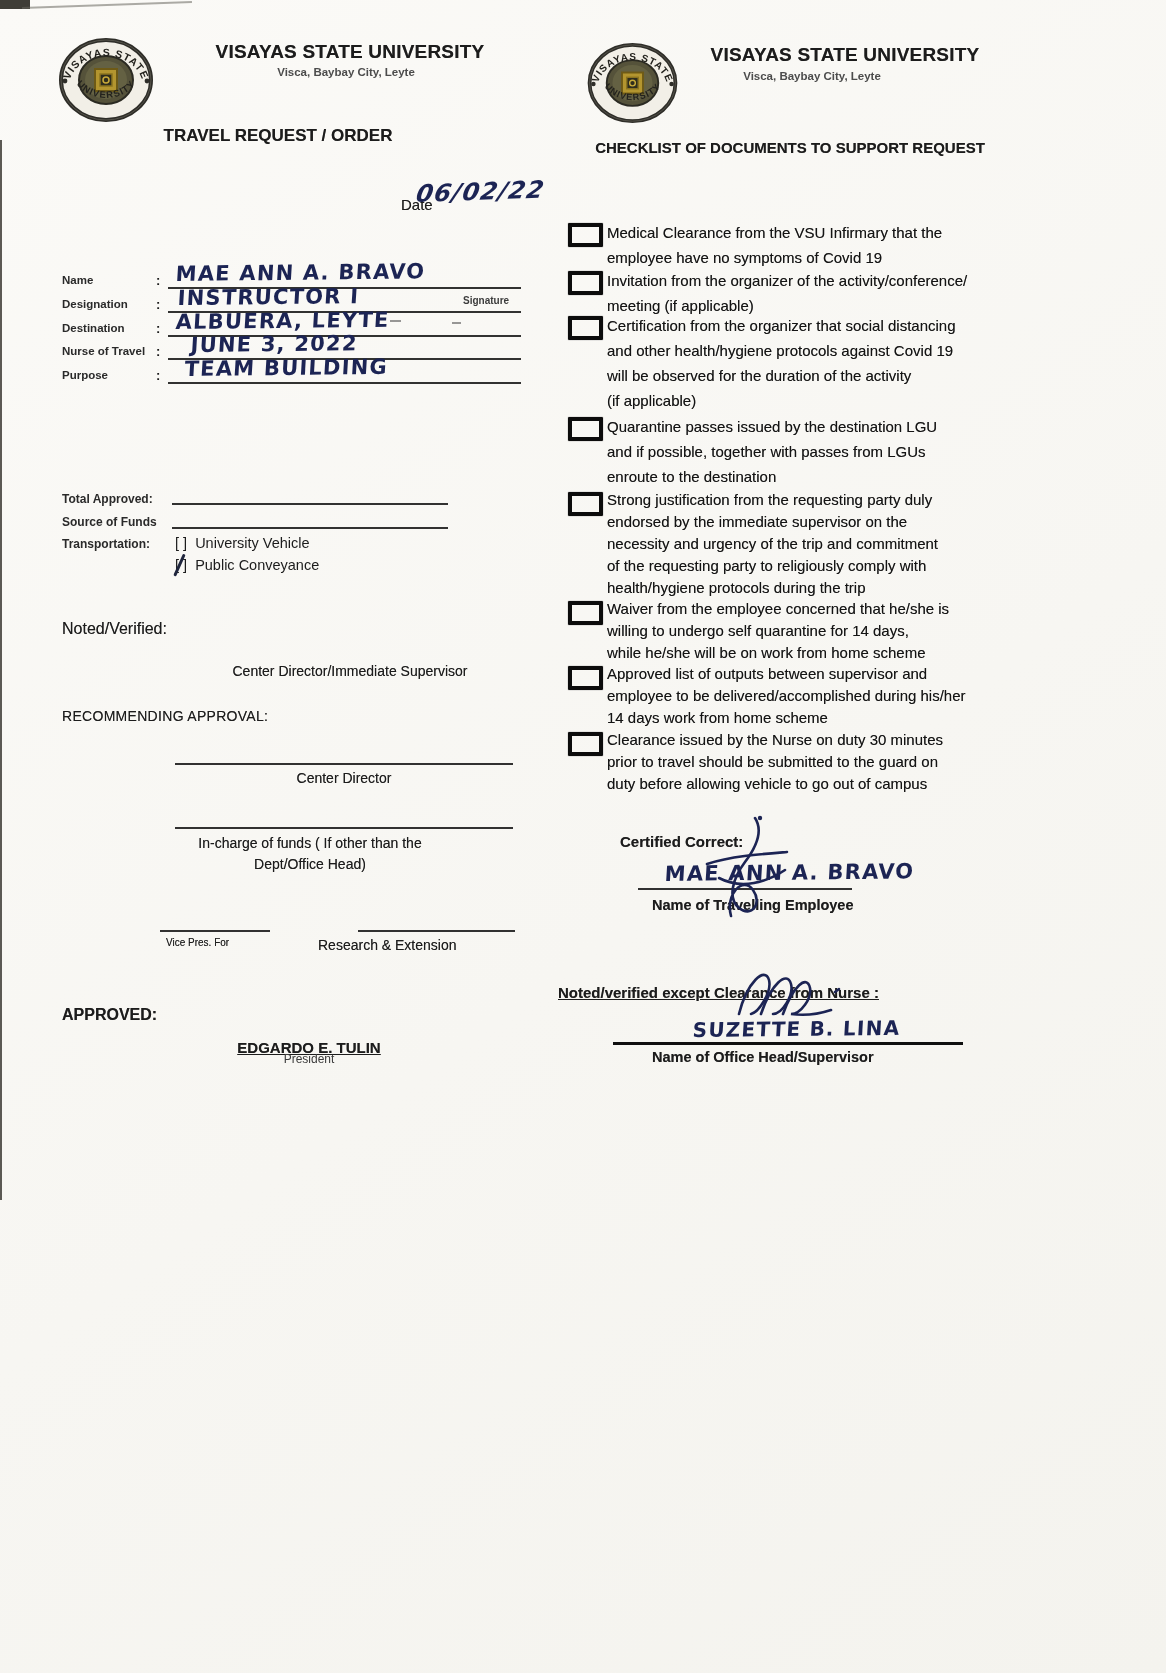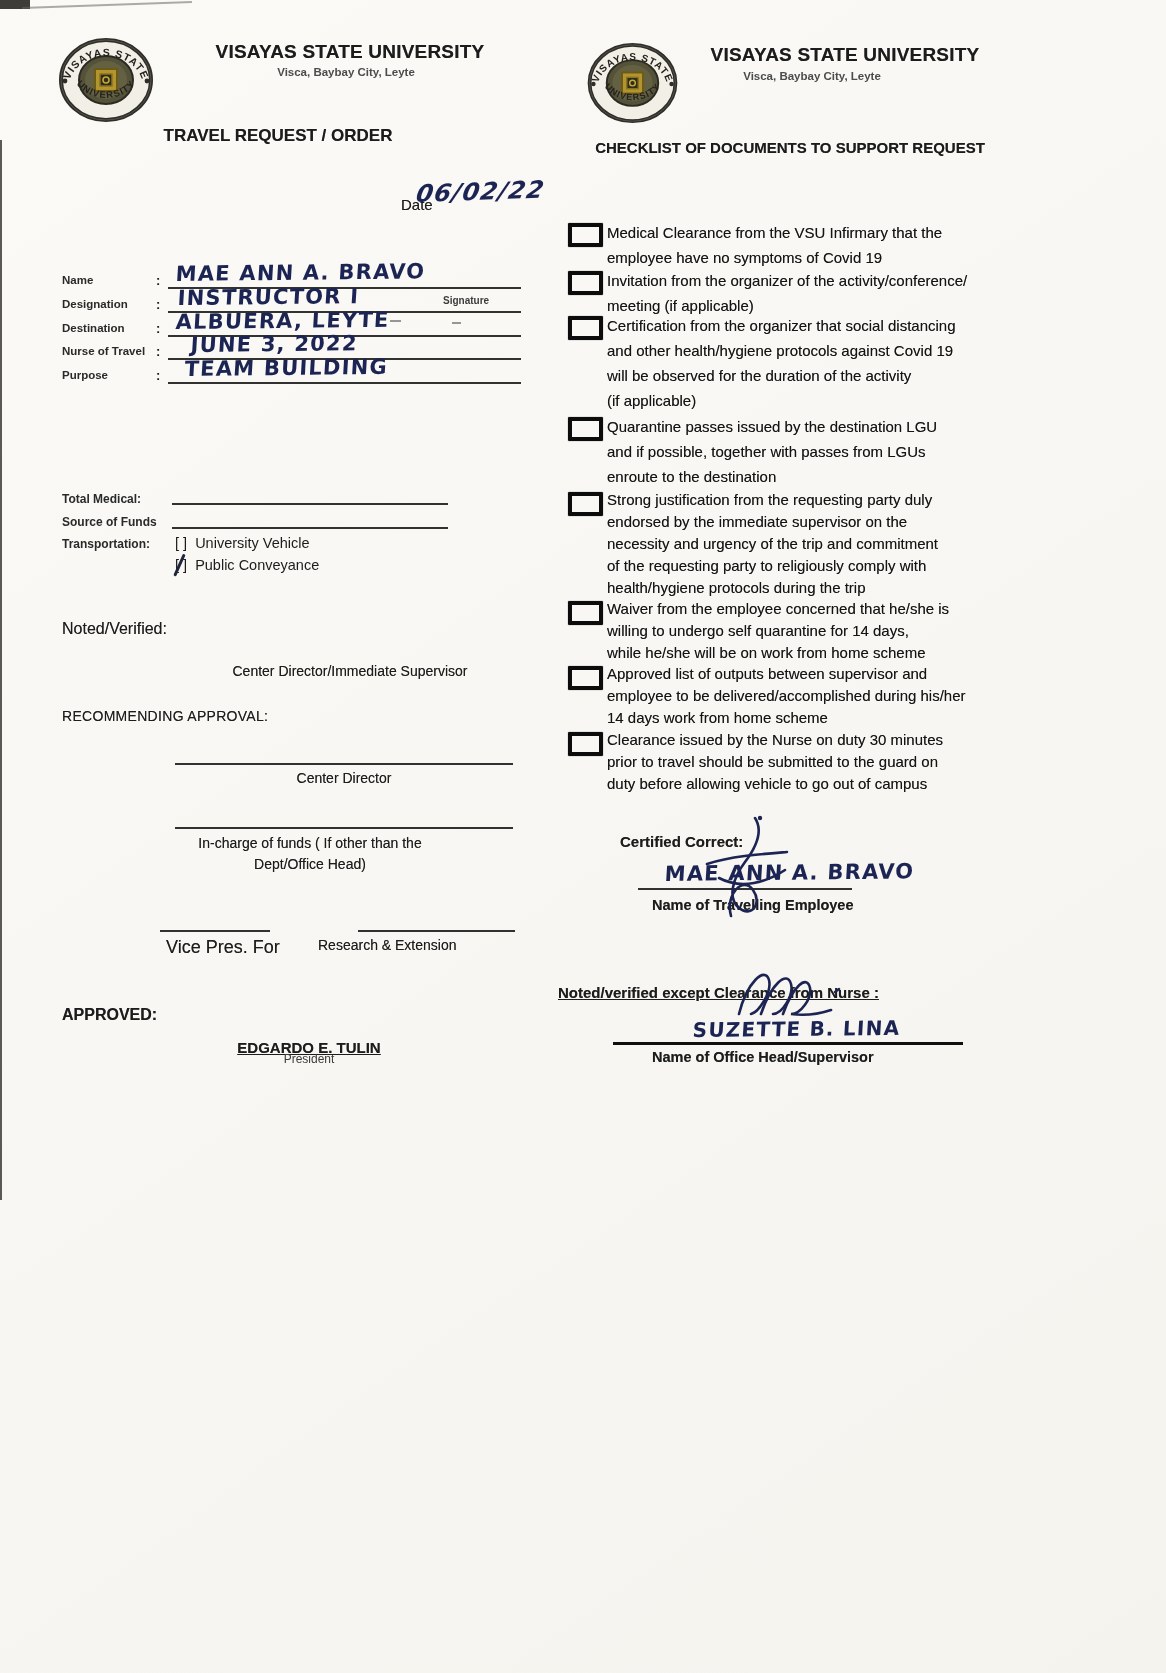--- a/index.html
+++ b/index.html
@@ -86,21 +86,21 @@
     <span class="abs fcolon" style="left:94px;top:-1px;">:</span>
     <div class="abs rule" style="left:106px;right:0;top:-3px;height:16px;"></div>
     <span class="abs hw" style="left:113px;top:-12px;font-size:21px;">MAE ANN A. BRAVO</span>
   </div>
   <div class="abs" style="left:62px;top:298px;width:459px;height:20px;">
     <span class="abs flabel" style="left:0;top:0;">Designation</span>
     <span class="abs fcolon" style="left:94px;top:-1px;">:</span>
     <div class="abs rule" style="left:106px;right:0;top:-3px;height:16px;"></div>
     <span class="abs hw" style="left:115px;top:-12px;font-size:21px;">INSTRUCTOR I</span>
   </div>
-  <div class="abs small-cap nw" style="left:443px;top:295px;">Signature</div>
+  <div class="abs small-cap nw" style="left:463px;top:295px;">Signature</div>
   <div class="abs" style="left:390px;top:320px;width:11px;height:2px;background:#555;opacity:.6;"></div>
   <div class="abs" style="left:452px;top:322px;width:9px;height:2px;background:#555;opacity:.6;"></div>
 
   <div class="abs" style="left:62px;top:322px;width:459px;height:20px;">
     <span class="abs flabel" style="left:0;top:0;">Destination</span>
     <span class="abs fcolon" style="left:94px;top:-1px;">:</span>
     <div class="abs rule" style="left:106px;right:0;top:-3px;height:16px;"></div>
     <span class="abs hw" style="left:113px;top:-12px;font-size:21px;">ALBUERA, LEYTE</span>
   </div>
   <div class="abs" style="left:62px;top:345px;width:459px;height:20px;">
@@ -109,21 +109,21 @@
     <div class="abs rule" style="left:106px;right:0;top:-3px;height:16px;"></div>
     <span class="abs hw" style="left:128px;top:-12px;font-size:21px;">JUNE 3, 2022</span>
   </div>
   <div class="abs" style="left:62px;top:369px;width:459px;height:20px;text-align:center;">
     <span class="abs flabel" style="left:0;top:0;">Purpose</span>
     <span class="abs fcolon" style="left:94px;top:-1px;">:</span>
     <div class="abs rule" style="left:106px;right:0;top:-3px;height:16px;"></div>
     <span class="abs hw" style="left:122px;top:-12px;font-size:21px;">TEAM BUILDING</span>
   </div>
 
-  <div class="abs flabel nw" style="left:62px;top:492px;font-size:12px;">Total Medical:</div>
+  <div class="abs flabel nw" style="left:62px;top:492px;font-size:12px;">Total Approved:</div>
   <div class="abs rule" style="left:172px;top:489px;width:276px;height:14px;"></div>
   <div class="abs flabel nw" style="left:62px;top:515px;font-size:12px;">Source of Funds</div>
   <div class="abs rule" style="left:172px;top:513px;width:276px;height:14px;"></div>
   <div class="abs flabel nw" style="left:62px;top:537px;font-size:12px;">Transportation:</div>
 
   <div class="abs nw" style="left:175px;top:535px;font-size:14.5px;">
     <span>[ ]</span>
     <span style="margin-left:4px;">University Vehicle</span>
   </div>
   <div class="abs nw" style="left:175px;top:557px;font-size:14.5px;">
@@ -141,21 +141,21 @@
   <div class="abs print ctr nw" style="left:244px;top:770px;width:200px;font-size:14px;">Center Director</div>
 
   <div class="abs rule" style="left:175px;top:813px;width:338px;height:14px;"></div>
   <div class="abs print ctr" style="left:175px;top:833px;width:270px;font-size:14px;line-height:21px;">
     <div>In-charge of  funds ( If other than the</div>
     <div>Dept/Office Head)</div>
   </div>
 
   <div class="abs rule" style="left:160px;top:916px;width:110px;height:14px;"></div>
   <div class="abs rule" style="left:358px;top:916px;width:157px;height:14px;"></div>
-  <div class="abs print nw" style="left:166px;top:937px;font-size:18px;">Vice Pres. For</div>
+  <div class="abs print nw" style="left:166px;top:937px;font-size:10px;">Vice Pres. For</div>
   <div class="abs print nw" style="left:318px;top:937px;font-size:14px;">Research &amp; Extension</div>
 
   <div class="abs print b nw" style="left:62px;top:1006px;font-size:16px;">APPROVED:</div>
   <div class="abs print b ctr nw" style="left:209px;top:1031px;width:200px;font-size:15px;text-decoration:underline;margin-top:8px;">EDGARDO E. TULIN</div>
   <div class="abs ctr nw" style="left:209px;top:1052px;width:200px;font-size:12px;color:#3a3a3a;">President</div>
 
   <div class="abs" style="left:582px;top:42px;">
     <svg width="101" height="83" viewBox="0 0 96 87">
       <ellipse cx="48" cy="43" rx="45" ry="40" fill="#f2efe7" stroke="#2e2d28" stroke-width="4"></ellipse>
       <ellipse cx="48" cy="43" rx="45" ry="40" fill="none" stroke="#55534a" stroke-width="1"></ellipse>

